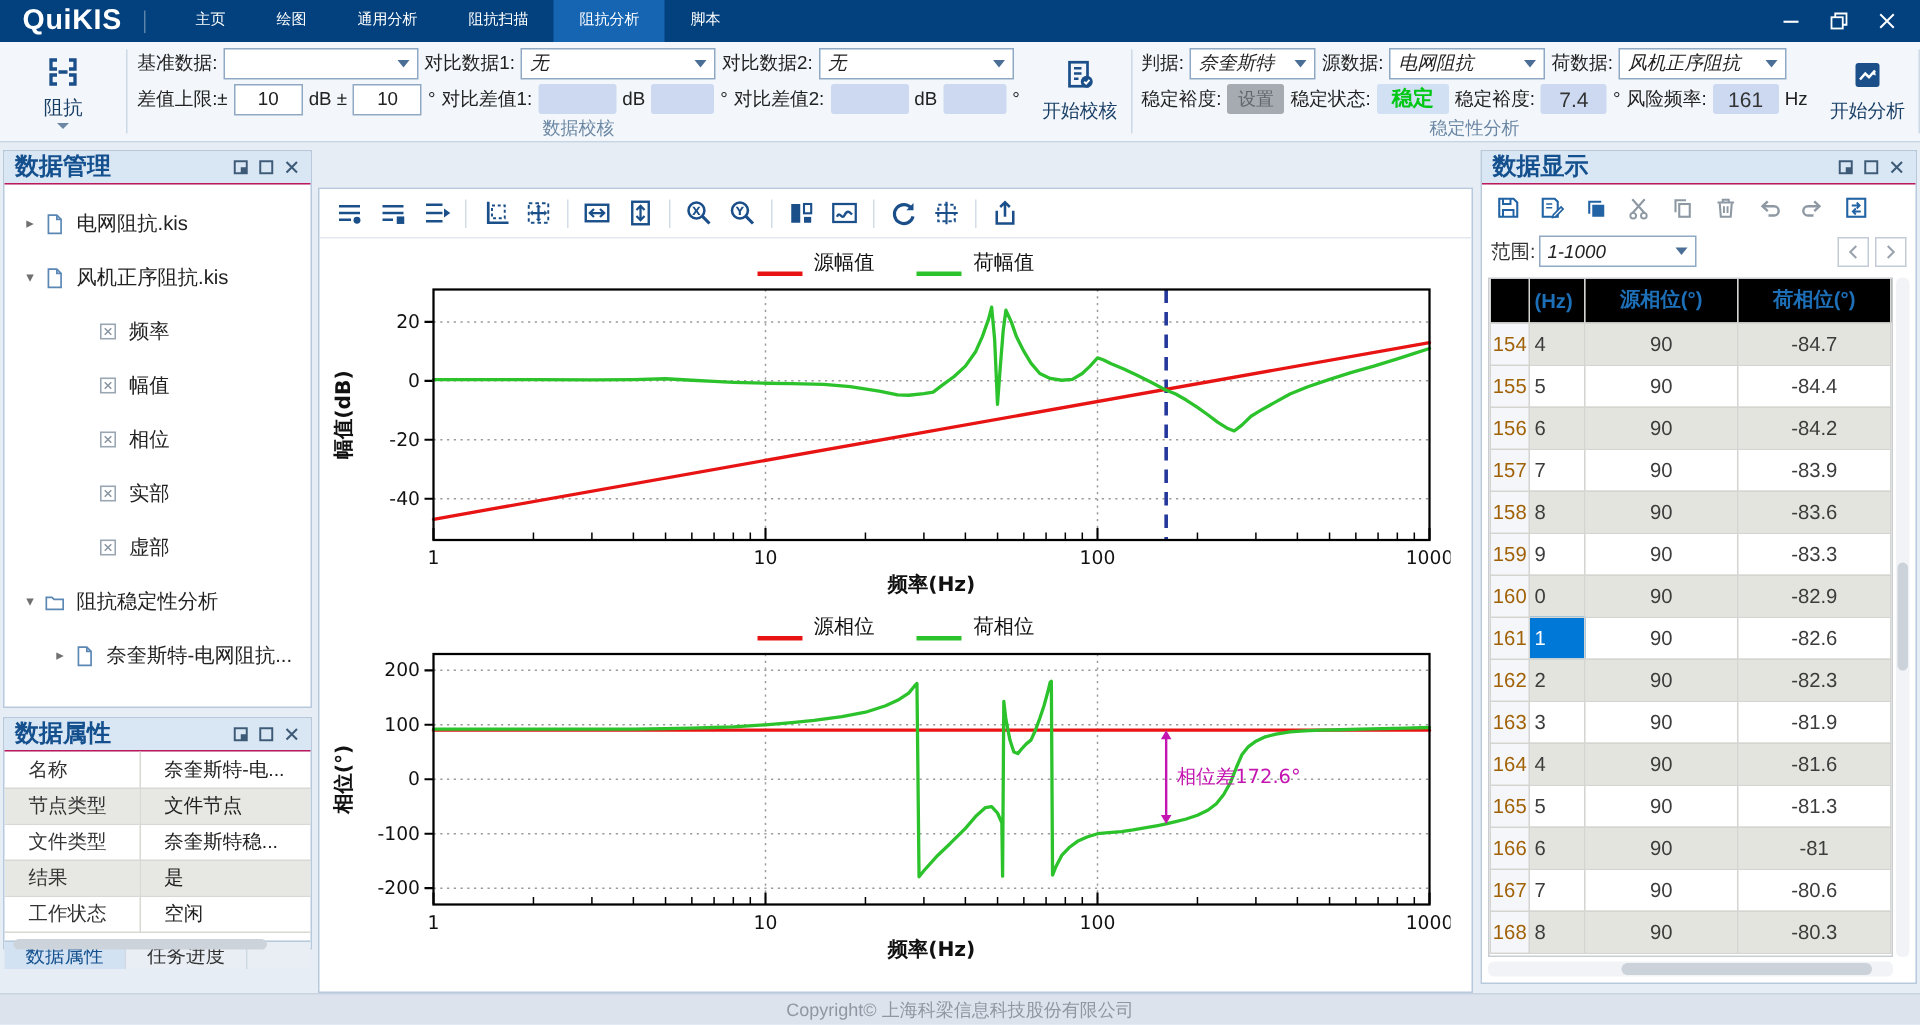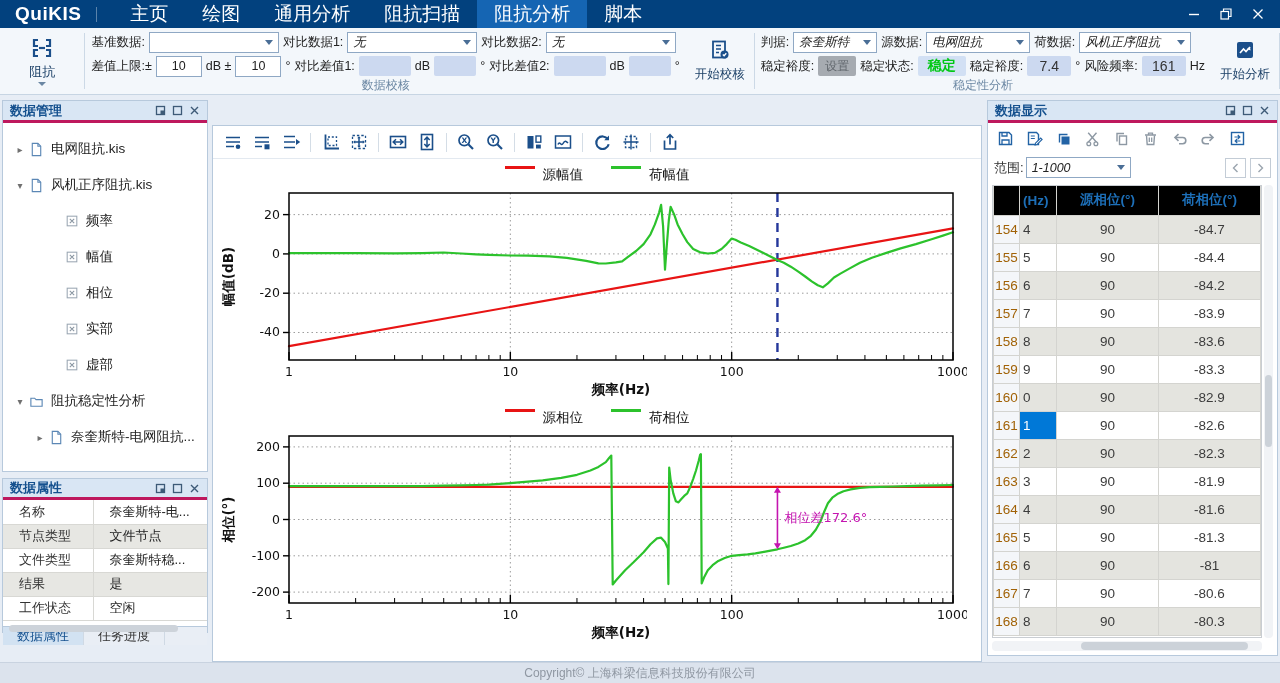--- a/index.html
+++ b/index.html
@@ -4,21 +4,21 @@
 <style>
 *{margin:0;padding:0;box-sizing:border-box}
 html,body{width:1280px;height:683px;overflow:hidden}
 body{font-family:"Liberation Sans","DejaVu Sans",sans-serif;font-size:13px;color:#222;background:#e7edf5;position:relative}
 svg text{font-family:"DejaVu Sans","Liberation Sans",sans-serif}
 
 .titlebar{position:absolute;top:0;left:0;width:1280px;height:28px;background:#02417e;display:flex;align-items:center;color:#fff}
 .logo{font-size:19px;font-weight:bold;letter-spacing:.5px;padding:0 15px}
 .logo-sep{width:1px;height:15px;background:rgba(255,255,255,.35);margin-right:16px}
 .menu{display:flex;height:100%}
-.menu-item{padding:0 17px;line-height:28px;font-size:19px;cursor:default;white-space:nowrap}
+.menu-item{padding:0 17px;line-height:28px;font-size:10px;cursor:default;white-space:nowrap}
 .menu-item.active{background:#1565b3}
 .wincontrols{margin-left:auto;display:flex;align-items:center;padding-right:6px}
 .winbtn{width:32px;height:26px;display:flex;align-items:center;justify-content:center}
 
 .ribbon{position:absolute;top:28px;left:0;width:1280px;height:67px;background:#f3f7fb;border-bottom:1px solid #c7d5e3;display:flex;align-items:stretch;white-space:nowrap;overflow:hidden}
 .rb-imp{width:88px;display:flex;flex-direction:column;align-items:center;justify-content:center;gap:1px}
 .imp-label{font-size:13px;color:#1a3f66}
 .imp-caret{width:0;height:0;border-left:4px solid transparent;border-right:4px solid transparent;border-top:4px solid #6b87a3}
 .rb-sep{width:1px;background:#ccd9e6;margin:5px 0}
 .rb-group{display:flex;flex-direction:column;padding:3px 6px 0;position:relative}
@@ -31,21 +31,21 @@
 .dis-input{background:#ccd9f0;border-radius:2px;height:20px;width:52px}
 .dis-input.s{width:42px}
 .badge{background:#ccd9f0;border-radius:2px;height:20px;min-width:44px;display:inline-flex;align-items:center;justify-content:center;font-size:14px;color:#333}
 .badge.green{color:#00c814;font-weight:bold;background:#d2e0f4;min-width:48px}
 .gray-btn{background:#a6abb1;color:#60666c;border-radius:2px;height:20px;padding:0 7px;display:inline-flex;align-items:center;font-size:12px}
 .rb-start{display:flex;flex-direction:column;align-items:center;justify-content:center;gap:2px;padding:0 9px;font-size:12.5px;color:#1a3f66}
 .unit{color:#222}
 
 .main{position:absolute;top:95px;left:0;width:1280px;height:567px}
 .panel{position:absolute;background:#fff;border:1px solid #b7c9dc}
-.panel-title{height:22px;background:#d9e6f4;display:flex;align-items:center;padding:0 7px;color:#14508e;font-weight:bold;font-size:13px;border-bottom:3px solid #be185d}
+.panel-title{height:22px;background:#d9e6f4;display:flex;align-items:center;padding:0 7px;color:#14508e;font-weight:bold;font-size:16px;border-bottom:1px solid #be185d}
 .pt-icons{margin-left:auto;display:flex;gap:6px;align-items:center}
 .pt-btn{display:flex}
 
 #panel-dm{left:2px;top:5px;width:206px;height:372px}
 .tree{padding:8px 2px;overflow:hidden}
 .tree-row{height:36px;display:flex;align-items:center;font-size:13.5px;color:#222}
 .expander{width:14px;font-size:10px;color:#707070;text-align:center;flex:none}
 .tree-icon{margin:0 7px 0 2px;display:flex;flex:none}
 #panel-dp{left:2px;top:383px;width:206px;height:155px;display:flex;flex-direction:column}
 .props-table{width:100%;border-collapse:collapse;font-size:13px}
@@ -62,21 +62,21 @@
 .tabstrip{height:30px;padding-top:3px;display:flex;align-items:flex-end}
 .nav-arrows{display:flex;gap:8px;padding:0 8px 6px 8px}
 .doc-tab{height:26px;background:#fff;border:1px solid #b7c9dc;border-bottom:none;border-top:3px solid #1261ad;padding:0 24px;display:flex;align-items:center;color:#1261ad;font-size:13px}
 .center-content{position:absolute;left:2px;top:30px;right:3px;bottom:0;background:#fff;border:1px solid #b7c9dc}
 .chart-toolbar{height:33px;display:flex;align-items:center;gap:9px;padding:0 10px;border-bottom:1px solid #e3e9f0}
 .ct-icon{display:flex;cursor:default}
 .ct-sep{width:1px;height:19px;background:#d4dde6}
 .charts{padding:3px 6px}
 .chart-block{margin-bottom:2px}
 .chart-legend{height:25px;display:flex;justify-content:center;align-items:center;gap:28px;font-size:13.5px;color:#111}
-.leg-item{display:flex;align-items:flex-start;gap:8px}
+.leg-item{display:flex;align-items:flex-end;gap:8px}
 .leg-line{width:30px;height:3px;display:inline-block}
 
 #panel-dd{left:987px;top:5px;width:291px;height:556px}
 .dd-toolbar{height:31px;display:flex;align-items:center;gap:12px;padding:0 9px}
 .dd-range{height:27px;display:flex;align-items:center;padding:0 6px;gap:2px;font-size:13px;color:#333}
 .pager{margin-left:auto;display:flex;gap:4px}
 .pager-btn{width:21px;height:20px;border:1px solid #c3ccd6;background:#fff;display:flex;align-items:center;justify-content:center}
 .dd-tablewrap{position:absolute;left:4px;right:15px;top:84px;bottom:17px;border:1px solid #c9cdd2;overflow:hidden;background:#fff}
 .dd-table{width:100%;border-collapse:collapse;font-size:13.5px}
 .dd-table th{height:29px;color:#1d6fb8;font-weight:bold;background:#000000;border:1px solid #d4d4d0;border-top:none}

